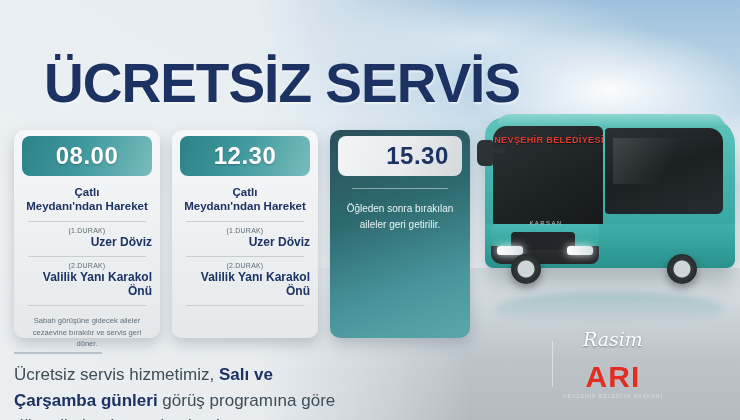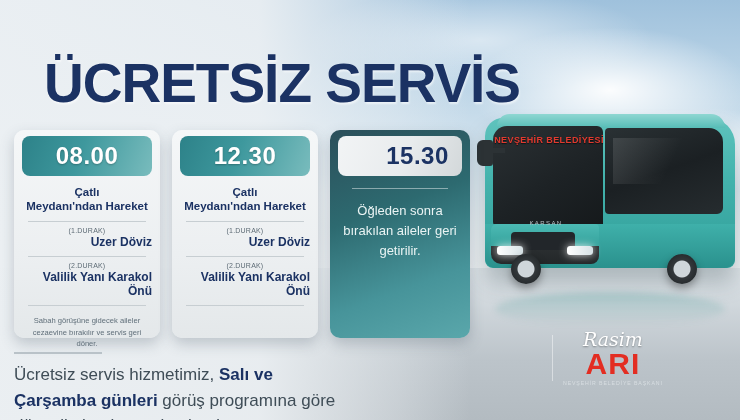--- a/index.html
+++ b/index.html
@@ -171,21 +171,21 @@
   }
   .note {
     margin-top:9px; text-align:center; color:#5f6e79;
     font-size:7.6px; line-height:1.55; padding:0 4px;
   }
   .dark .dest-big {
     margin-top:34px; text-align:center; color:#ffffff;
     font-weight:bold; font-size:17px; line-height:1.3;
     text-shadow:0 1px 3px rgba(0,0,0,.25);
   }
-  .dark .note { color:#eaf4f4; font-size:13px; }
+  .dark .note { color:#eaf4f4; font-size:10px; }
 
   
   .footer { position:absolute; left:14px; top:352px; width:330px; }
   .foot-rule { width:88px; height:2px; background:#b9c2c8; margin-bottom:8px; }
   .foot-text { color:#3f4d57; font-size:17px; line-height:1.5; }
   .foot-text b { color:#1b3263; font-weight:bold; }
 
   
   .logo-block { position:absolute; left:552px; top:330px; display:flex; align-items:center; gap:10px; }
   .seal {
@@ -214,21 +214,21 @@
     color:#1b4f63; font-weight:bold; font-size:8.5px; letter-spacing:.2px;
   }
   .seal .sub {
     position:absolute; left:0; right:0; top:47px; text-align:center;
     color:#3fb0aa; font-weight:bold; font-size:4.2px; letter-spacing:1.1px;
   }
   .divider-v { width:1px; height:46px; background:rgba(255,255,255,.45); }
   .mayor { display:flex; flex-direction:column; align-items:center; line-height:1; }
   .mayor .first {
     font-family:"DejaVu Serif", serif; font-style:italic; color:#ffffff;
-    font-size:19px; margin-bottom:1px; text-shadow:0 1px 2px rgba(0,0,0,.35);
+    font-size:19px; margin-bottom:14px; text-shadow:0 1px 2px rgba(0,0,0,.35);
   }
   .mayor .last {
     color:#e32d22; font-weight:bold; font-size:30px; letter-spacing:1px; line-height:.95;
   }
   .mayor .title {
     color:#d8dee2; font-size:5.2px; letter-spacing:.9px; margin-top:2px;
   }
 </style>
 </head>
 <body>

